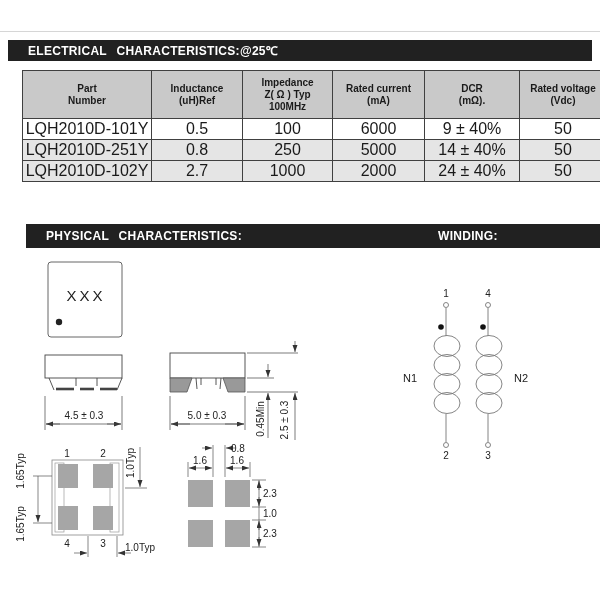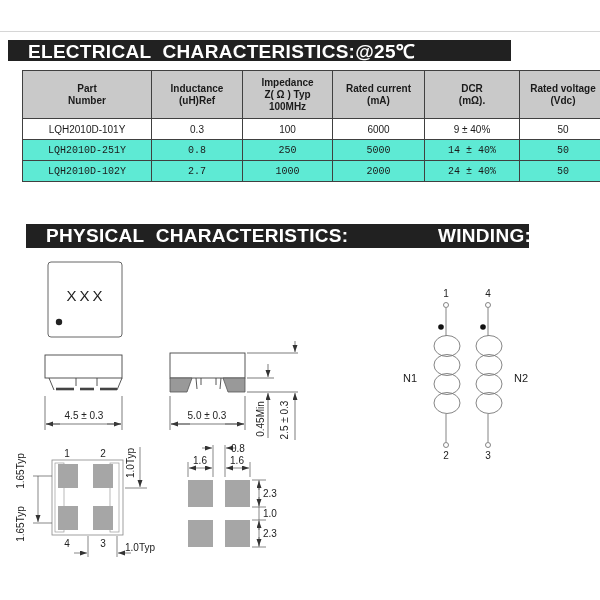--- a/index.html
+++ b/index.html
@@ -3,33 +3,33 @@
 <meta charset="utf-8">
 <style>
   html,body { margin:0; padding:0; }
   body {
     width:600px; height:600px; background:#ffffff; position:relative;
     font-family:"Liberation Sans", sans-serif; color:#1a1a1a; overflow:hidden;
   }
   .abs { position:absolute; }
   .topline { left:0; top:31px; width:600px; height:1px; background:#d6d6d6; }
   .bar {
-    left:8px; width:503px; background:#212121; color:#fff;
-    font-weight:bold; font-size:19px; letter-spacing:.3px; word-spacing:6px;
+    left:8px; width:584px; background:#212121; color:#fff;
+    font-weight:bold; font-size:12px; letter-spacing:.3px; word-spacing:6px;
     display:flex; align-items:center; box-sizing:border-box; padding-left:20px;
   }
   .bar1 { top:40px; height:21px; }
   .bar2 { top:224px; height:24px;margin-left:18px; }
   .bar2 .winding-label { position:absolute; left:412px; }
   .tblwrap { left:8px; top:70px; width:584px;padding-left:14px; }
   table { border-collapse:collapse; table-layout:fixed; width:584px; }
   th, td { border:1px solid #404040; text-align:center; vertical-align:middle; padding:0; overflow:hidden; }
   th { background:#c9c9c9; font-size:10px; font-weight:bold; line-height:12px; height:47px; }
-  td { font-size:10px; height:20px; background:#fff;text-align:center; }
-  tr.alt td { background:#5eead4;font-family:Liberation Mono, monospace; }
+  td { font-size:16px; height:20px; background:#fff;text-align:center; }
+  tr.alt td { background:#e5e5e5; }
   .hl { display:block; }
   svg text { font-family:"Liberation Sans", sans-serif; fill:#222; }
   .dim  { font-size:10px; }
   .pin  { font-size:10px; }
   .coil-label { font-size:11px; }
   .marking { font-size:15px; letter-spacing:3px; }
 </style>
 </head>
 <body>
 
@@ -74,21 +74,21 @@
         </th>
         <th>
           <span class="hl">Rated voltage</span>
           <span class="hl">(Vdc)</span>
         </th>
       </tr>
     </thead>
     <tbody>
       <tr>
         <td>LQH2010D-101Y</td>
-        <td>0.3</td>
+        <td>0.5</td>
         <td>100</td>
         <td>6000</td>
         <td>9 ± 40%</td>
         <td>50</td>
       </tr>
       <tr class="alt">
         <td>LQH2010D-251Y</td>
         <td>0.8</td>
         <td>250</td>
         <td>5000</td>

